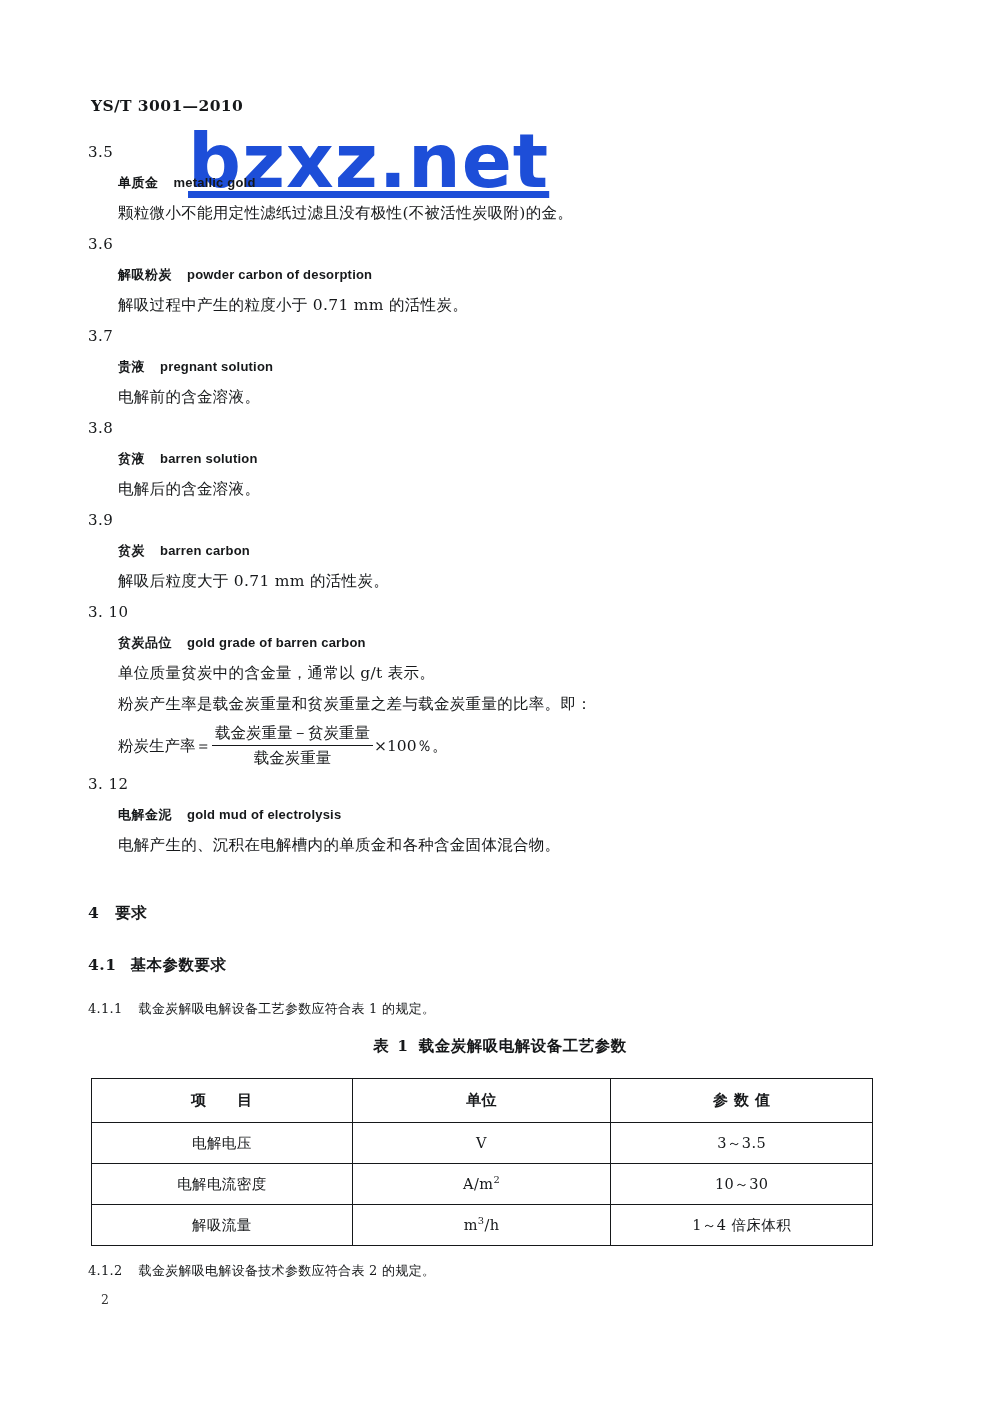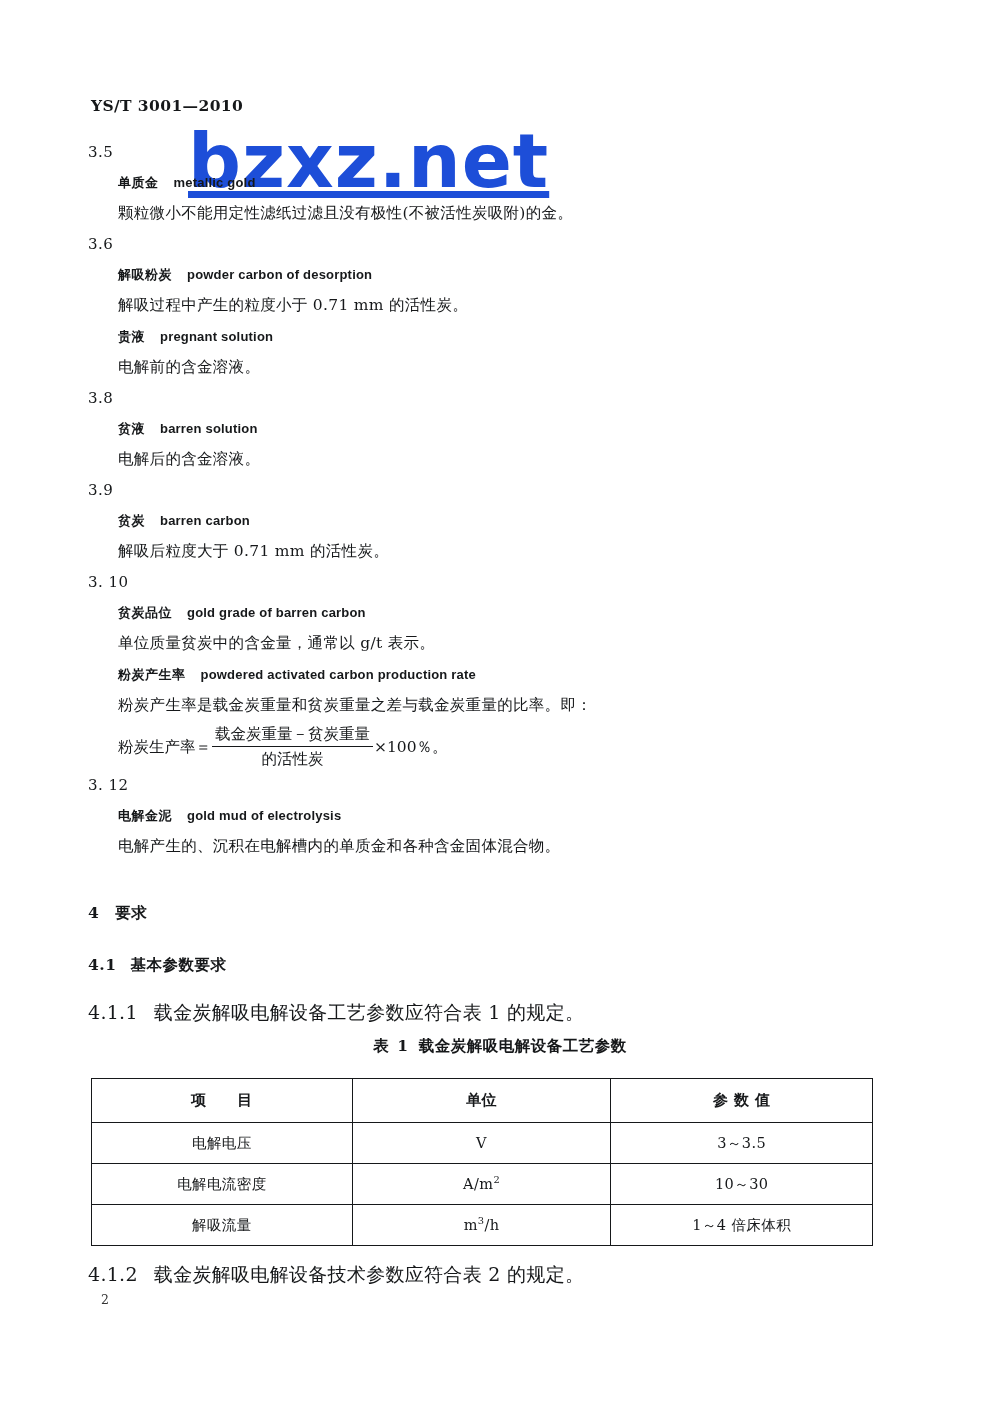--- a/index.html
+++ b/index.html
@@ -137,21 +137,21 @@
     font-weight: bold;
     font-size: 15.5px;
     letter-spacing: 0.5px;
     white-space: nowrap;
   }
   .sec-h2 .numpart { margin-right: 14px; }
   .para {
     position: absolute;
     left: 88px;
     font-family: "DejaVu Serif", "Liberation Serif", serif;
-    font-size: 19px;
+    font-size: 13px;
     letter-spacing: 0.3px;
     white-space: nowrap;
   }
   .para .numpart { margin-right: 16px; }
 
   
   .table-caption {
     position: absolute;
     left: 0;
     width: 1000px;
@@ -225,20 +225,21 @@
 
       <div class="term-block">
         <div class="clause-num">3.6</div>
         <div class="term-name">
           <span class="cn">解吸粉炭</span><span class="en">powder carbon of desorption</span>
         </div>
         <div class="term-def">解吸过程中产生的粒度小于 0.71 mm 的活性炭。</div>
       </div>
 
       <div class="term-block">
+        <div class="clause-num">3.7</div>
         <div class="term-name">
           <span class="cn">贵液</span><span class="en">pregnant solution</span>
         </div>
         <div class="term-def">电解前的含金溶液。</div>
       </div>
 
       <div class="term-block">
         <div class="clause-num">3.8</div>
         <div class="term-name">
           <span class="cn">贫液</span><span class="en">barren solution</span>
@@ -256,29 +257,26 @@
 
       <div class="term-block">
         <div class="clause-num">3. 10</div>
         <div class="term-name">
           <span class="cn">贫炭品位</span><span class="en">gold grade of barren carbon</span>
         </div>
         <div class="term-def">单位质量贫炭中的含金量，通常以 g/t 表示。</div>
       </div>
 
       <div class="term-block">
-        <div class="term-name">
-          <span class="cn">粉炭产生率</span><span class="en">powdered activated carbon production rate</span>
-        </div>
         <div class="term-def">粉炭产生率是载金炭重量和贫炭重量之差与载金炭重量的比率。即：</div>
         <div class="formula-line">
           <span>粉炭生产率＝</span>
           <span class="frac">
             <span class="num">载金炭重量－贫炭重量</span>
-            <span class="den">的活性炭</span>
+            <span class="den">载金炭重量</span>
           </span>
           <span>×100％。</span>
         </div>
       </div>
 
       <div class="term-block">
         <div class="clause-num">3. 12</div>
         <div class="term-name">
           <span class="cn">电解金泥</span><span class="en">gold mud of electrolysis</span>
         </div>

